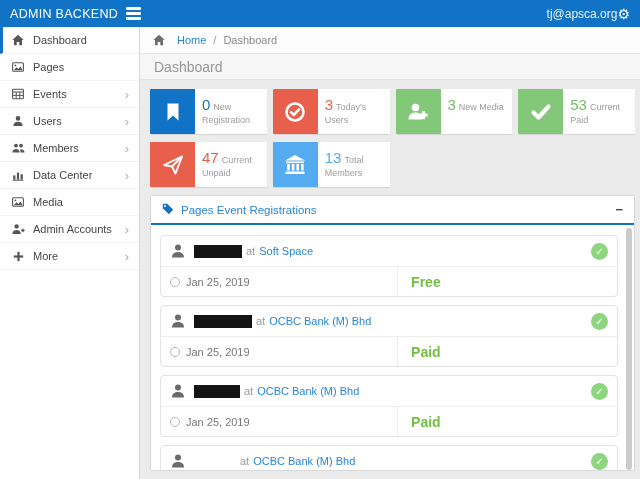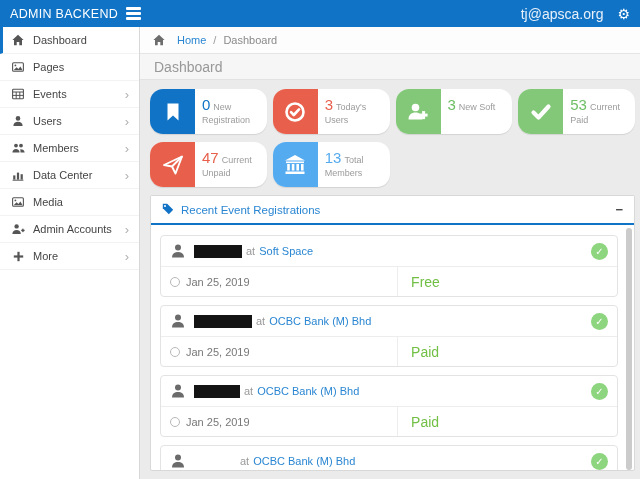--- a/index.html
+++ b/index.html
@@ -5,21 +5,21 @@
   * { margin:0; padding:0; box-sizing:border-box; }
   html,body { width:640px; height:479px; overflow:hidden; }
   body { font-family:"Liberation Sans","DejaVu Sans",sans-serif; background:#ebebeb; position:relative; }
 
   
   .topbar { position:absolute; top:0; left:0; right:0; height:27px; background:#1173c5; display:flex; align-items:center; z-index:20; }
   .brand { flex:0 0 104px; padding-left:10px; color:#fff; font-size:12.5px; letter-spacing:.3px; white-space:nowrap; }
   .hamburger { width:30px; height:27px; display:flex; flex-direction:column; justify-content:center; align-items:center; gap:2.5px; cursor:pointer; }
   .hamburger span { display:block; width:15px; height:2.5px; background:#fff; border-radius:1px; }
   .topbar-spacer { flex:1; }
-  .topbar-email { color:#e8f1fa; font-size:14px; margin-right:14px; cursor:pointer; }
+  .topbar-email { color:#e8f1fa; font-size:12px; cursor:pointer; }
   .topbar-gear { color:#fff; font-size:14px; margin-right:10px; cursor:pointer; line-height:1; }
 
   
   .sidebar { position:absolute; top:27px; left:0; width:140px; bottom:0; background:#fff; border-right:1px solid #d8d8d8; z-index:10; }
   .side-item { height:27px; display:flex; align-items:center; padding:0 8px 0 11px; border-bottom:1px solid #f3f3f3; font-size:11px; color:#454545; cursor:pointer; background:#fff; }
   .side-item.active { border-left:3px solid #1173c5; padding-left:8px; }
   .side-icon { width:14px; display:flex; justify-content:center; margin-right:8px; }
   .side-icon svg { display:block; }
   .side-chevron { margin-left:auto; color:#b0b0b0; font-size:13px; line-height:1; padding-right:2px; }
 
@@ -30,21 +30,21 @@
   .bc-home .home-glyph { color:#6d6d6d; display:flex; }
   .bc-sep { margin:0 7px; color:#9a9a9a; }
   .bc-current { color:#8a8a8a; }
 
   .title-strip { height:26px; background:#f6f6f6; border-bottom:1px solid #e2e2e2; display:flex; align-items:center; padding:0 14px; font-size:14px; color:#989898; }
 
   .content { padding:9px 5px 0 10px; }
 
   
   .cards { display:grid; grid-template-columns:repeat(4,1fr); gap:6px; margin-bottom:8px; }
-  .card { background:#fff; height:45px; display:flex; box-shadow:0 1px 1px rgba(0,0,0,.10); border-radius:13px; overflow:hidden; cursor:pointer; }
+  .card { background:#fff; height:45px; display:flex; box-shadow:0 1px 1px rgba(0,0,0,.10); border-radius:1px; overflow:hidden; cursor:pointer; }
   .card-icon { flex:0 0 45px; display:flex; align-items:center; justify-content:center; }
   .bg-blue{background:#1173c5} .bg-tomato{background:#e8604c} .bg-green{background:#82c878} .bg-lightblue{background:#55abf0} .bg-red{background:#d2413e}
   .card-text { padding:6px 6px 0 7px; font-size:9px; color:#9b9b9b; line-height:1.3; }
   .card-num { font-size:15px; margin-right:3px; }
   .c-blue{color:#1173c5} .c-tomato{color:#e8604c} .c-green{color:#6dbf64} .c-lightblue{color:#55abf0}
 
   
   .panel { margin-top:5px; background:#fff; border:1px solid #d8d8d8; border-radius:2px; height:276px; overflow:hidden; position:relative; }
   .panel-header { height:29px; display:flex; align-items:center; padding:0 11px; border-bottom:2px solid #1173c5; background:#fff; }
   .panel-title { color:#2a86d2; font-size:11.5px; margin-left:7px; }
@@ -56,21 +56,21 @@
   .reg-top { height:30px; display:flex; align-items:center; padding:0 9px; }
   .person-glyph { display:flex; }
   .redacted { height:13px; background:#141414; margin:0 4px 0 8px; }
   .redacted.blank { background:transparent; }
   .reg-at { font-size:11px; color:#9a9a9a; margin-right:4px; }
   .reg-venue { font-size:11px; color:#2a86d2; cursor:pointer; }
   .reg-badge { margin-left:auto; width:17px; height:17px; border-radius:50%; background:#8ed57f; color:#fff; display:flex; align-items:center; justify-content:center; font-size:10px; font-weight:bold; }
   .reg-bottom { display:flex; border-top:1px solid #ededed; height:30px; }
   .reg-date { flex:0 0 52%; display:flex; align-items:center; padding:0 9px; border-right:1px solid #ededed; font-size:11px; color:#777; gap:6px; }
   .clock-glyph { width:10px; height:10px; border:1px solid #b8b8b8; border-radius:50%; flex:0 0 auto; }
-  .reg-status { display:flex; align-items:center; padding-left:13px; font-size:14px; font-weight:normal; color:#71bf44; }
+  .reg-status { display:flex; align-items:center; padding-left:13px; font-size:14px; font-weight:bold; color:#71bf44; }
 </style>
 </head>
 <body>
 
 <div class="topbar">
   <div class="brand">ADMIN BACKEND</div>
   <div class="hamburger">
       <span></span>
       <span></span>
       <span></span>
@@ -221,21 +221,21 @@
       <div class="card">
         <div class="card-icon bg-green">
           <svg width="24" height="24" viewBox="0 0 24 24" fill="#fff">
               <circle cx="9.5" cy="7.5" r="3.8"></circle>
               <path d="M2.5 19.5 C2.5 14.8 5.5 12.6 9.5 12.6 C13.5 12.6 16.5 14.8 16.5 19.5 Z"></path>
               <rect x="13.6" y="13.6" width="8" height="3"></rect>
               <rect x="16.1" y="11.1" width="3" height="8"></rect>
             </svg>
         </div>
         <div class="card-text">
-          <span class="card-num c-green">3</span><span>New Soft</span>
+          <span class="card-num c-green">3</span><span>New Media</span>
         </div>
       </div>
       <div class="card">
         <div class="card-icon bg-green">
           <svg width="24" height="24" viewBox="0 0 24 24">
               <path d="M4.5 12.5 L9.5 17.5 L19.5 6.5" fill="none" stroke="#fff" stroke-width="4.2" stroke-linecap="round" stroke-linejoin="round"></path>
             </svg>
         </div>
         <div class="card-text">
           <span class="card-num c-green">53</span><span>Current Paid</span>
@@ -275,21 +275,21 @@
     </div>
 
     <div class="panel">
       <div class="panel-header">
         <span>
           <svg width="12" height="12" viewBox="0 0 12 12" fill="#1173c5">
               <path d="M0.8 5.2 V0.8 H5.2 L11.2 6.8 L6.8 11.2 Z"></path>
               <circle cx="3" cy="3" r="1" fill="#fff"></circle>
             </svg>
         </span>
-        <span class="panel-title">Recent Event Registrations</span>
+        <span class="panel-title">Pages Event Registrations</span>
         <span class="panel-collapse">−</span>
       </div>
       <div class="panel-body">
 
         <div class="reg-item">
           <div class="reg-top">
             <span class="person-glyph">
               <svg width="16" height="16" viewBox="0 0 16 16" fill="#6b6b6b">
                   <circle cx="8" cy="4.6" r="3"></circle>
                   <path d="M2 14.4 C2 10.8 4.6 9 8 9 C11.4 9 14 10.8 14 14.4 Z"></path>

